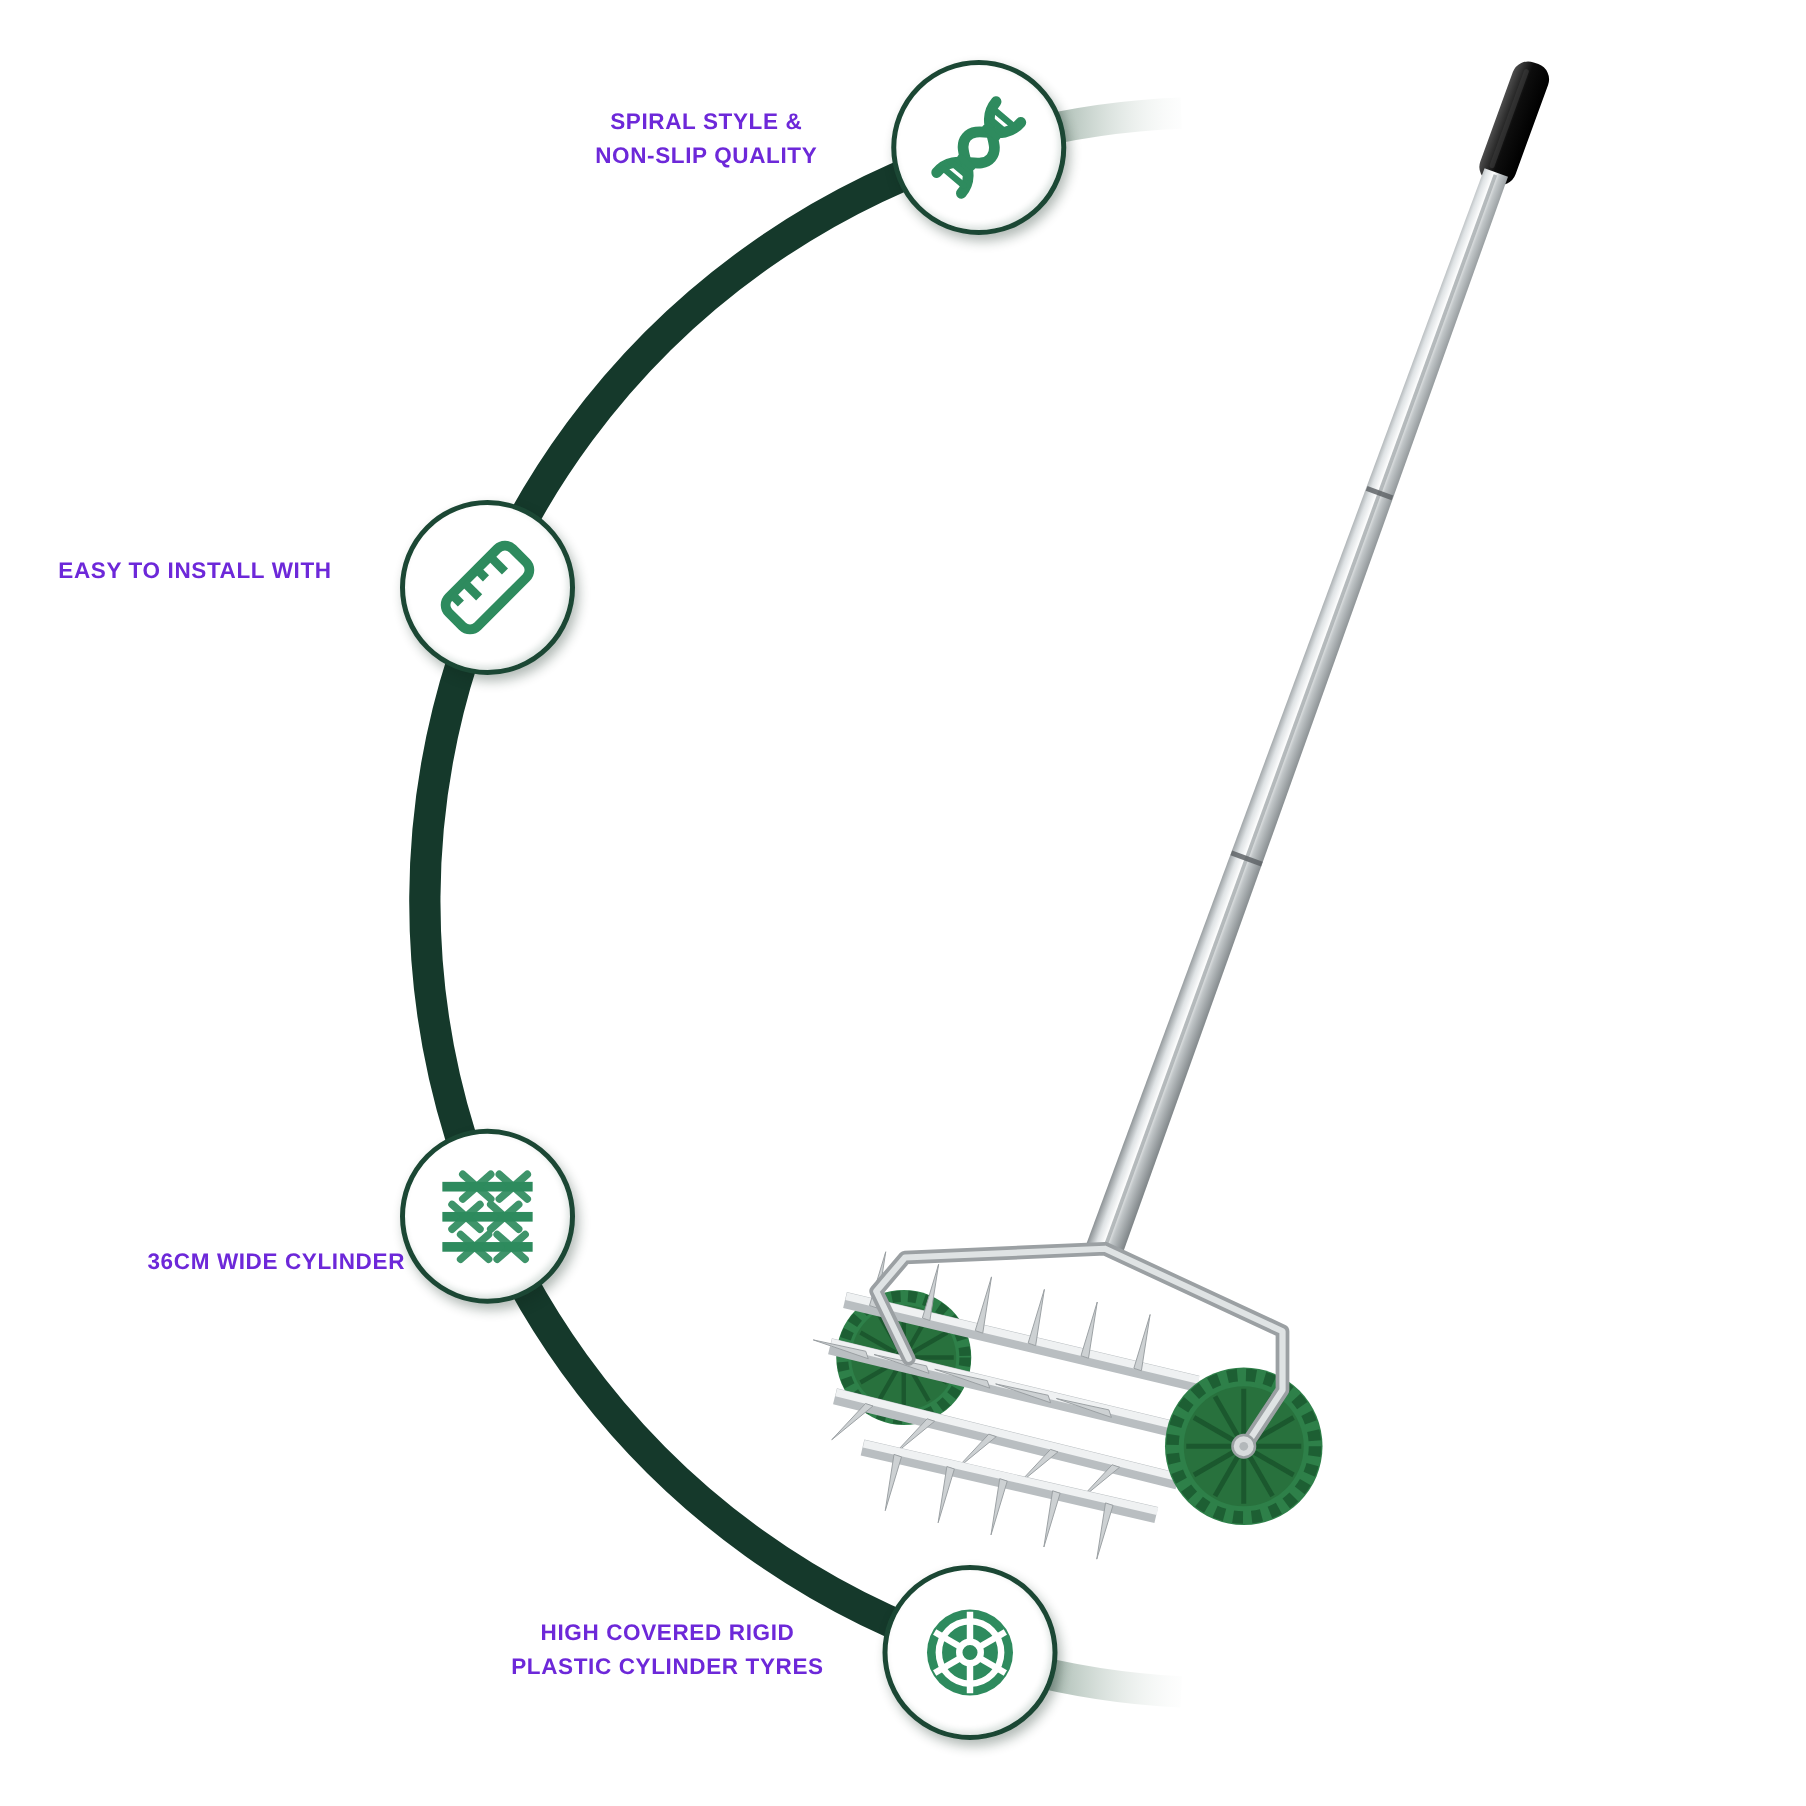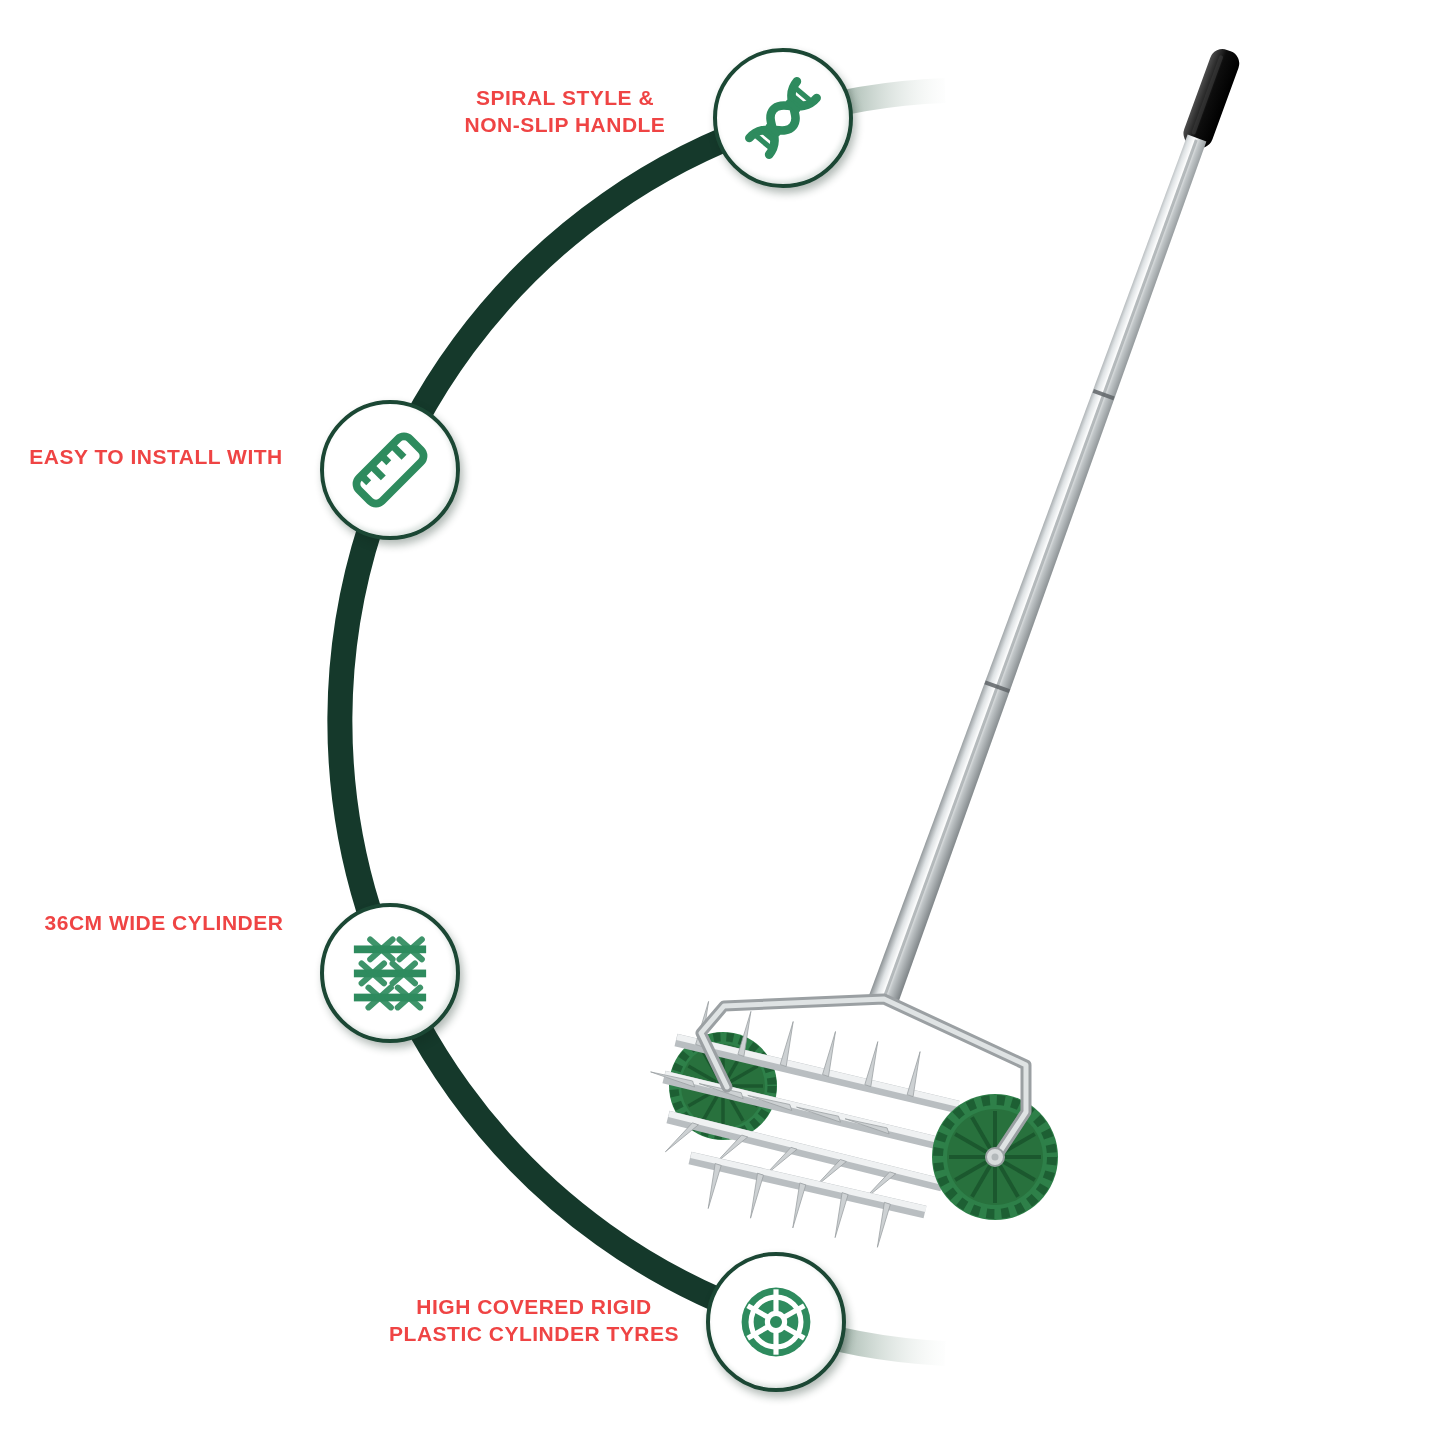--- a/index.html
+++ b/index.html
@@ -2,26 +2,26 @@
 <html><head>
 <meta charset="utf-8">
 <style>
   html,body{margin:0;padding:0;background:#ffffff;}
   .canvas{
     position:relative;width:1445px;height:1445px;background:#ffffff;overflow:hidden;
     font-family:"Liberation Sans", sans-serif;
   }
   .layer{position:absolute;left:0;top:0;width:1445px;height:1445px;}
   .callout-text{
-    position:absolute;text-align:center;color:#ef4444;font-weight:bold;
-    font-size:21px;line-height:27px;letter-spacing:.5px;white-space:nowrap;
+    position:absolute;text-align:center;color:#6d28d9;font-weight:bold;
+    font-size:18px;line-height:27px;letter-spacing:.5px;white-space:nowrap;
   }
   .ct-1{left:405px;top:84px;width:320px;}
   .ct-2{left:0px;top:443px;width:312px;}
-  .ct-3{left:4px;top:909px;width:320px;}
+  .ct-3{left:4px;top:996px;width:320px;text-align:right;}
   .ct-4{left:374px;top:1293px;width:320px;}
   .badge{
     position:absolute;width:140px;height:140px;box-sizing:border-box;
     border:4px solid #1b4734;border-radius:50%;background:#ffffff;
     display:flex;align-items:center;justify-content:center;
     box-shadow:3px 5px 9px rgba(15,40,28,.32), inset -2px -3px 5px rgba(15,60,40,.15);
   }
   .bd-1{left:713px;top:48px;}
   .bd-2{left:320px;top:400px;}
   .bd-3{left:320px;top:903px;}
@@ -176,21 +176,21 @@
 
       <g transform="translate(995,1157)">
         <circle r="9" fill="#d8dbdc" stroke="#9aa0a2" stroke-width="2"></circle>
         <circle r="3.5" fill="#b3b8ba"></circle>
       </g>
     </g>
   </svg>
 
   <div class="callout-text ct-1">
     <div>SPIRAL STYLE &amp;</div>
-    <div>NON-SLIP HANDLE</div>
+    <div>NON-SLIP QUALITY</div>
   </div>
   <div class="badge bd-1">
     <svg viewBox="0 0 100 100">
       <g transform="rotate(40 50 50)">
         <g fill="none" stroke="#2e8b5e" stroke-width="10" stroke-linecap="round">
           <path d="M35,7 C35,33 65,33 65,50 C65,67 35,67 35,93"></path>
           <path d="M65,7 C65,33 35,33 35,50 C35,67 65,67 65,93"></path>
         </g>
         <g stroke="#2e8b5e" stroke-width="6" stroke-linecap="round">
           <line x1="38" y1="14" x2="62" y2="14"></line>

